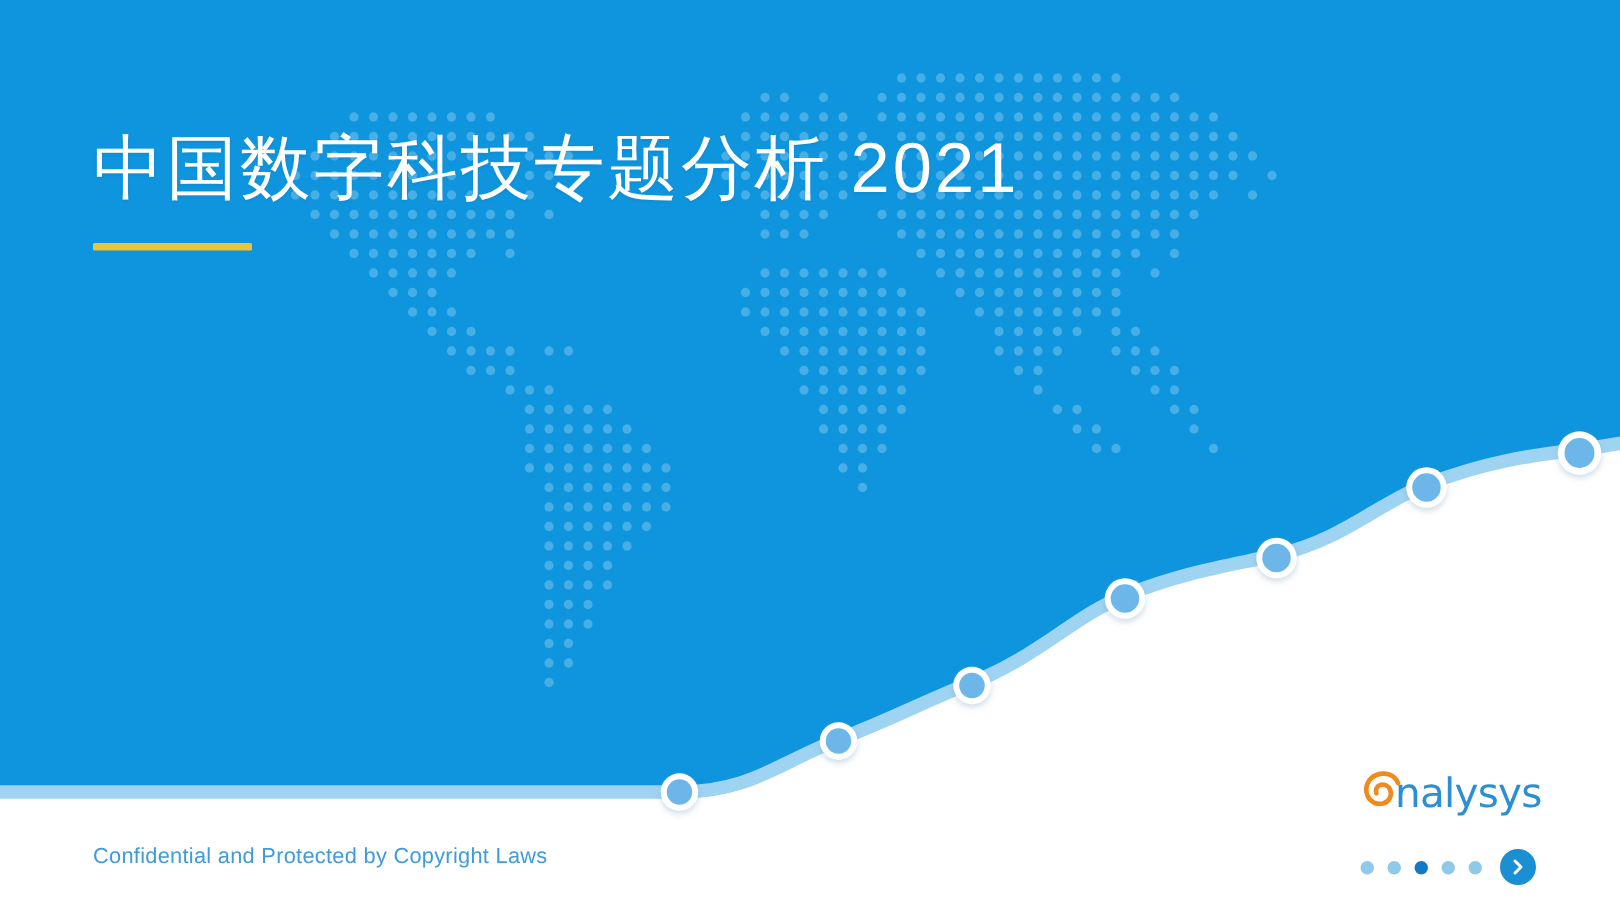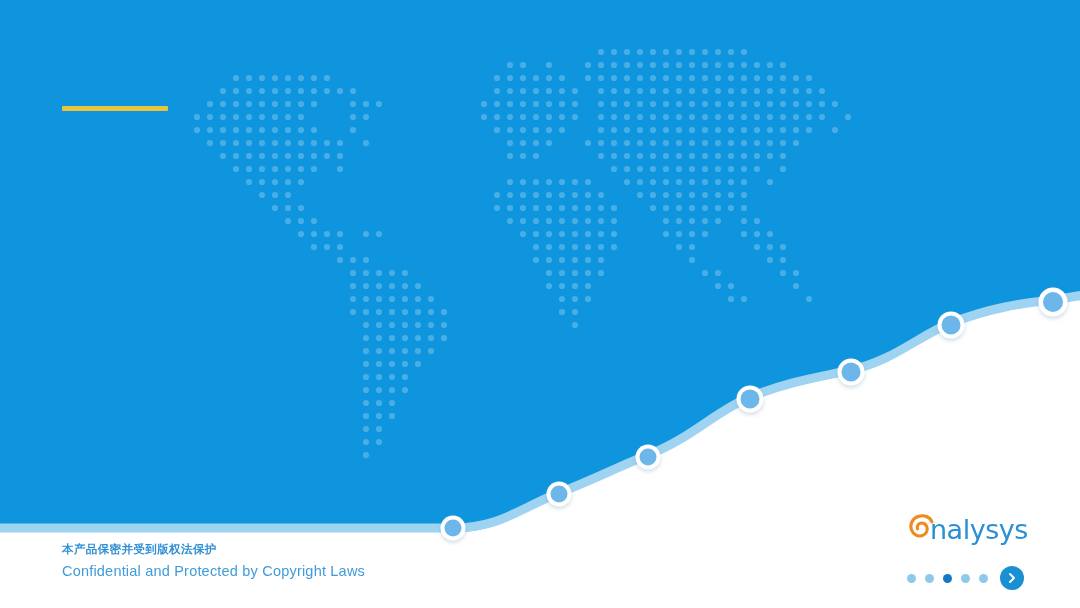--- a/index.html
+++ b/index.html
@@ -808,25 +808,25 @@
         <circle cx="951" cy="325" r="9.5" fill="#6cb6ea"></circle>
       </g>
       <g filter="url(#soft-shadow)">
         <circle cx="1053" cy="302" r="14.5" fill="#ffffff"></circle>
         <circle cx="1053" cy="302" r="10" fill="#6cb6ea"></circle>
       </g>
     </g>
   </svg>
 
   <div class="title-block">
+    <h1 class="slide-title">中国数字科技专题分析 2021</h1>
     <div class="title-rule"></div>
   </div>
 
   <div class="confidential">
-    <span class="cn">本产品保密并受到版权法保护</span>
     <span class="en">Confidential and Protected by Copyright Laws</span>
   </div>
 
   <div class="logo">
     <div class="logo-mark">
       <svg class="logo-swoosh" width="30" height="30" viewBox="0 0 30 30" xmlns="http://www.w3.org/2000/svg">
         <path d="M24,9 C22,3.5 15.5,1.5 10,3.5 C4.2,5.6 1.5,11.5 3.5,17
                  C5.2,21.6 10,24 14.5,22.5 C18.3,21.2 20.2,17.2 18.8,13.6
                  C17.7,10.7 14.6,9.3 11.9,10.4 C9.7,11.3 8.7,13.8 9.6,15.9" fill="none" stroke="#ef8a21" stroke-width="3.1" stroke-linecap="round"></path>
       </svg>

